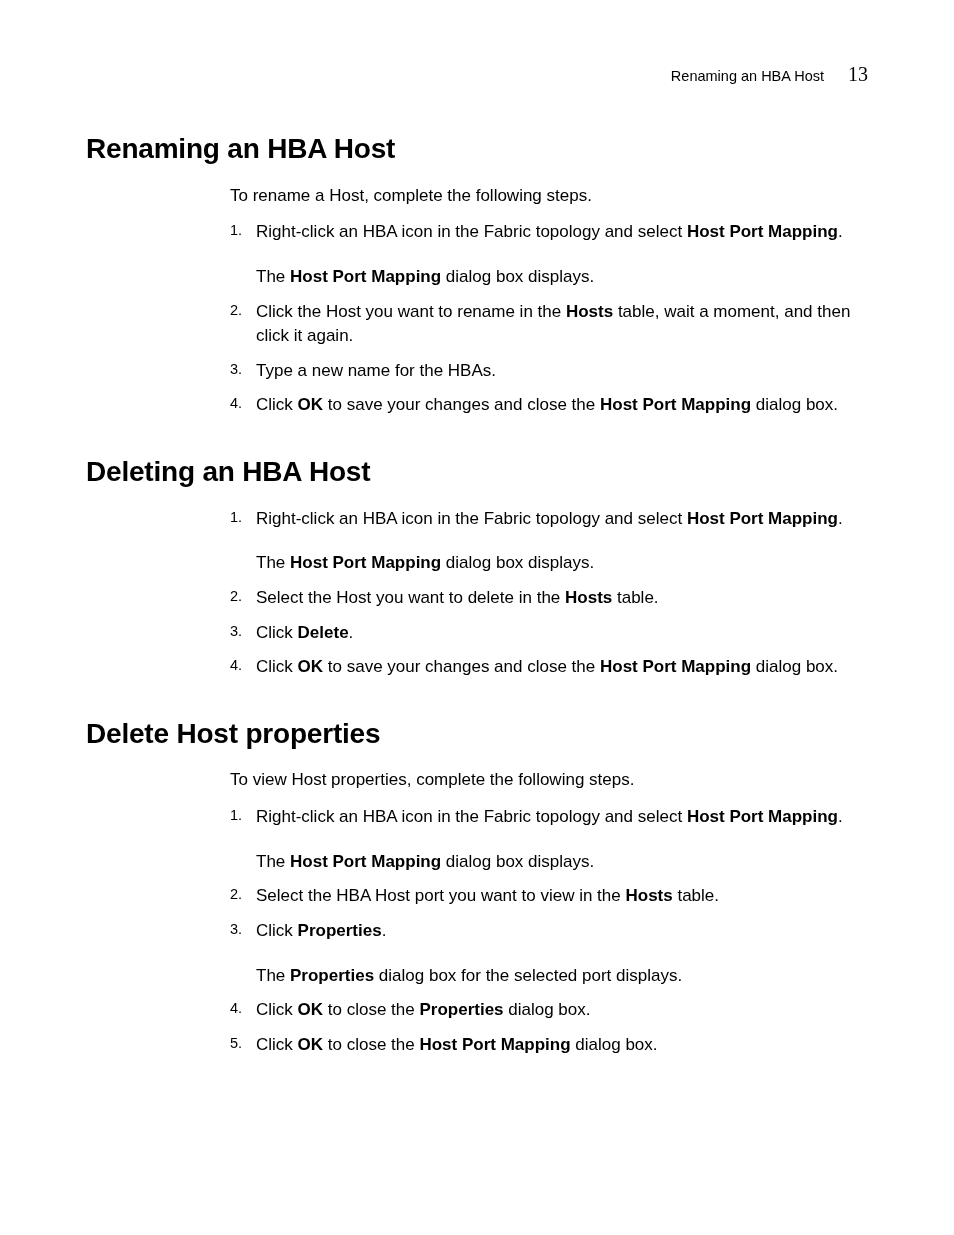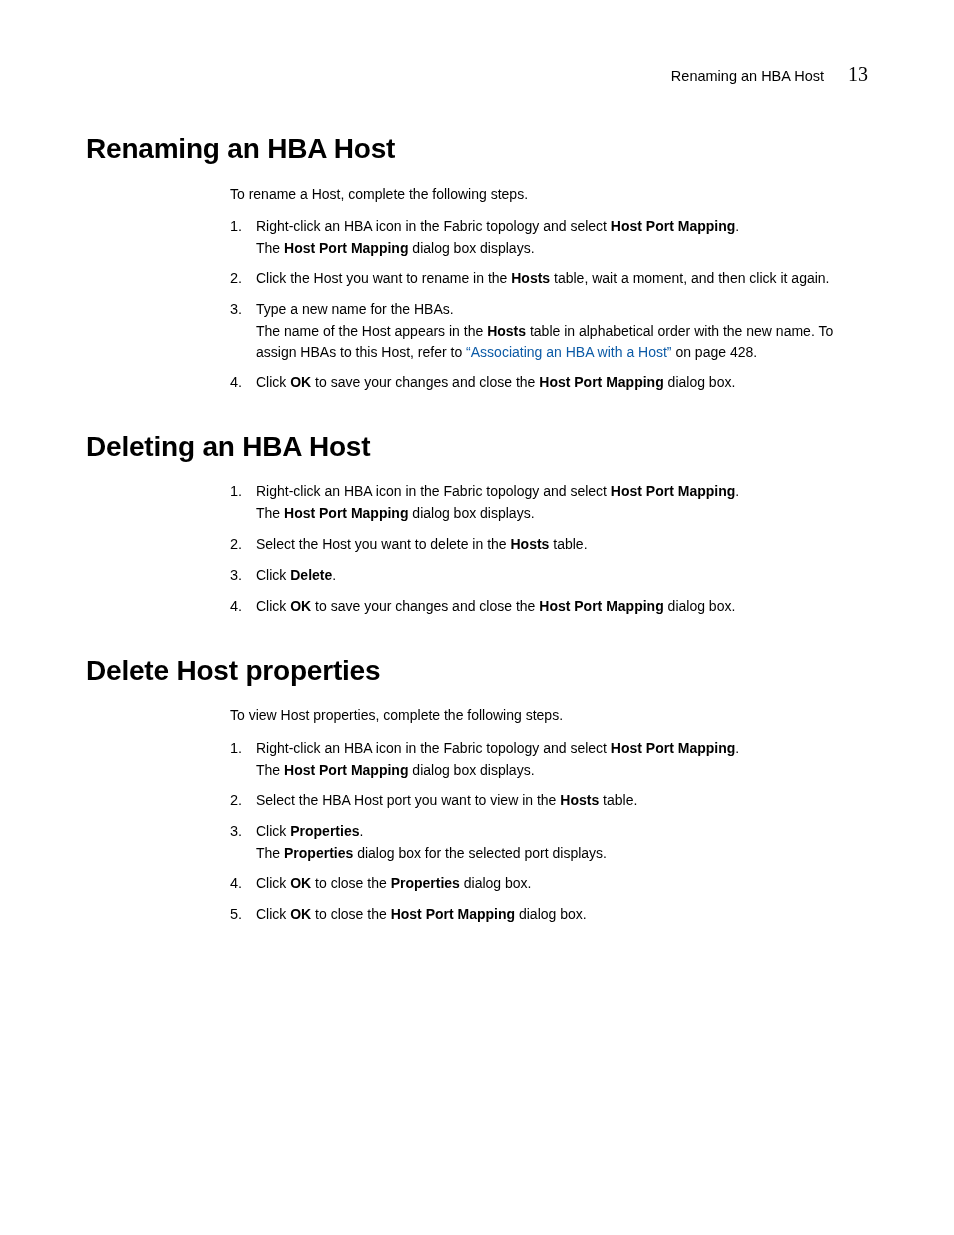--- a/index.html
+++ b/index.html
@@ -39,21 +39,21 @@
     font-weight: 400;
   }
   h1.section {
     font-family: "Trebuchet MS", "Lucida Sans", Arial, sans-serif;
     font-weight: 600;
     font-size: 28px;
     margin: 34px 0 14px 0;
     letter-spacing: -0.2px;
   }
   .intro, .step-body, .step-text {
-    font-size: 14px;
+    font-size: 17px;
   }
   .intro {
     margin-left: 144px;
     margin-bottom: 12px;
   }
   ol.steps {
     list-style: none;
     margin: 0 0 0 144px;
     padding: 0;
   }
@@ -68,21 +68,21 @@
   .step-num {
     width: 26px;
     flex: 0 0 26px;
     font-size: 14.5px;
   }
   .step-text {
     flex: 1;
   }
   .step-body {
     margin-left: 26px;
-    margin-top: 1px;
+    margin-top: 20px;
   }
   .bold {
     font-weight: 700;
   }
   a.xref {
     color: #0b5aa6;
     text-decoration: none;
   }
 </style>
 </head>
@@ -110,21 +110,20 @@
           <div class="step-row">
             <div class="step-num">2.</div>
             <div class="step-text">Click the Host you want to rename in the <span class="bold">Hosts</span> table, wait a moment, and then click it again.</div>
           </div>
         </li>
         <li>
           <div class="step-row">
             <div class="step-num">3.</div>
             <div class="step-text">Type a new name for the HBAs.</div>
           </div>
-          <div class="step-body">The name of the Host appears in the <span class="bold">Hosts</span> table in alphabetical order with the new name. To assign HBAs to this Host, refer to <a class="xref" href="#">“Associating an HBA with a Host”</a> on page 428.</div>
         </li>
         <li>
           <div class="step-row">
             <div class="step-num">4.</div>
             <div class="step-text">Click <span class="bold">OK</span> to save your changes and close the <span class="bold">Host Port Mapping</span> dialog box.</div>
           </div>
         </li>
       </ol>
       <h1 class="section">Deleting an HBA Host</h1>
       <ol class="steps">

